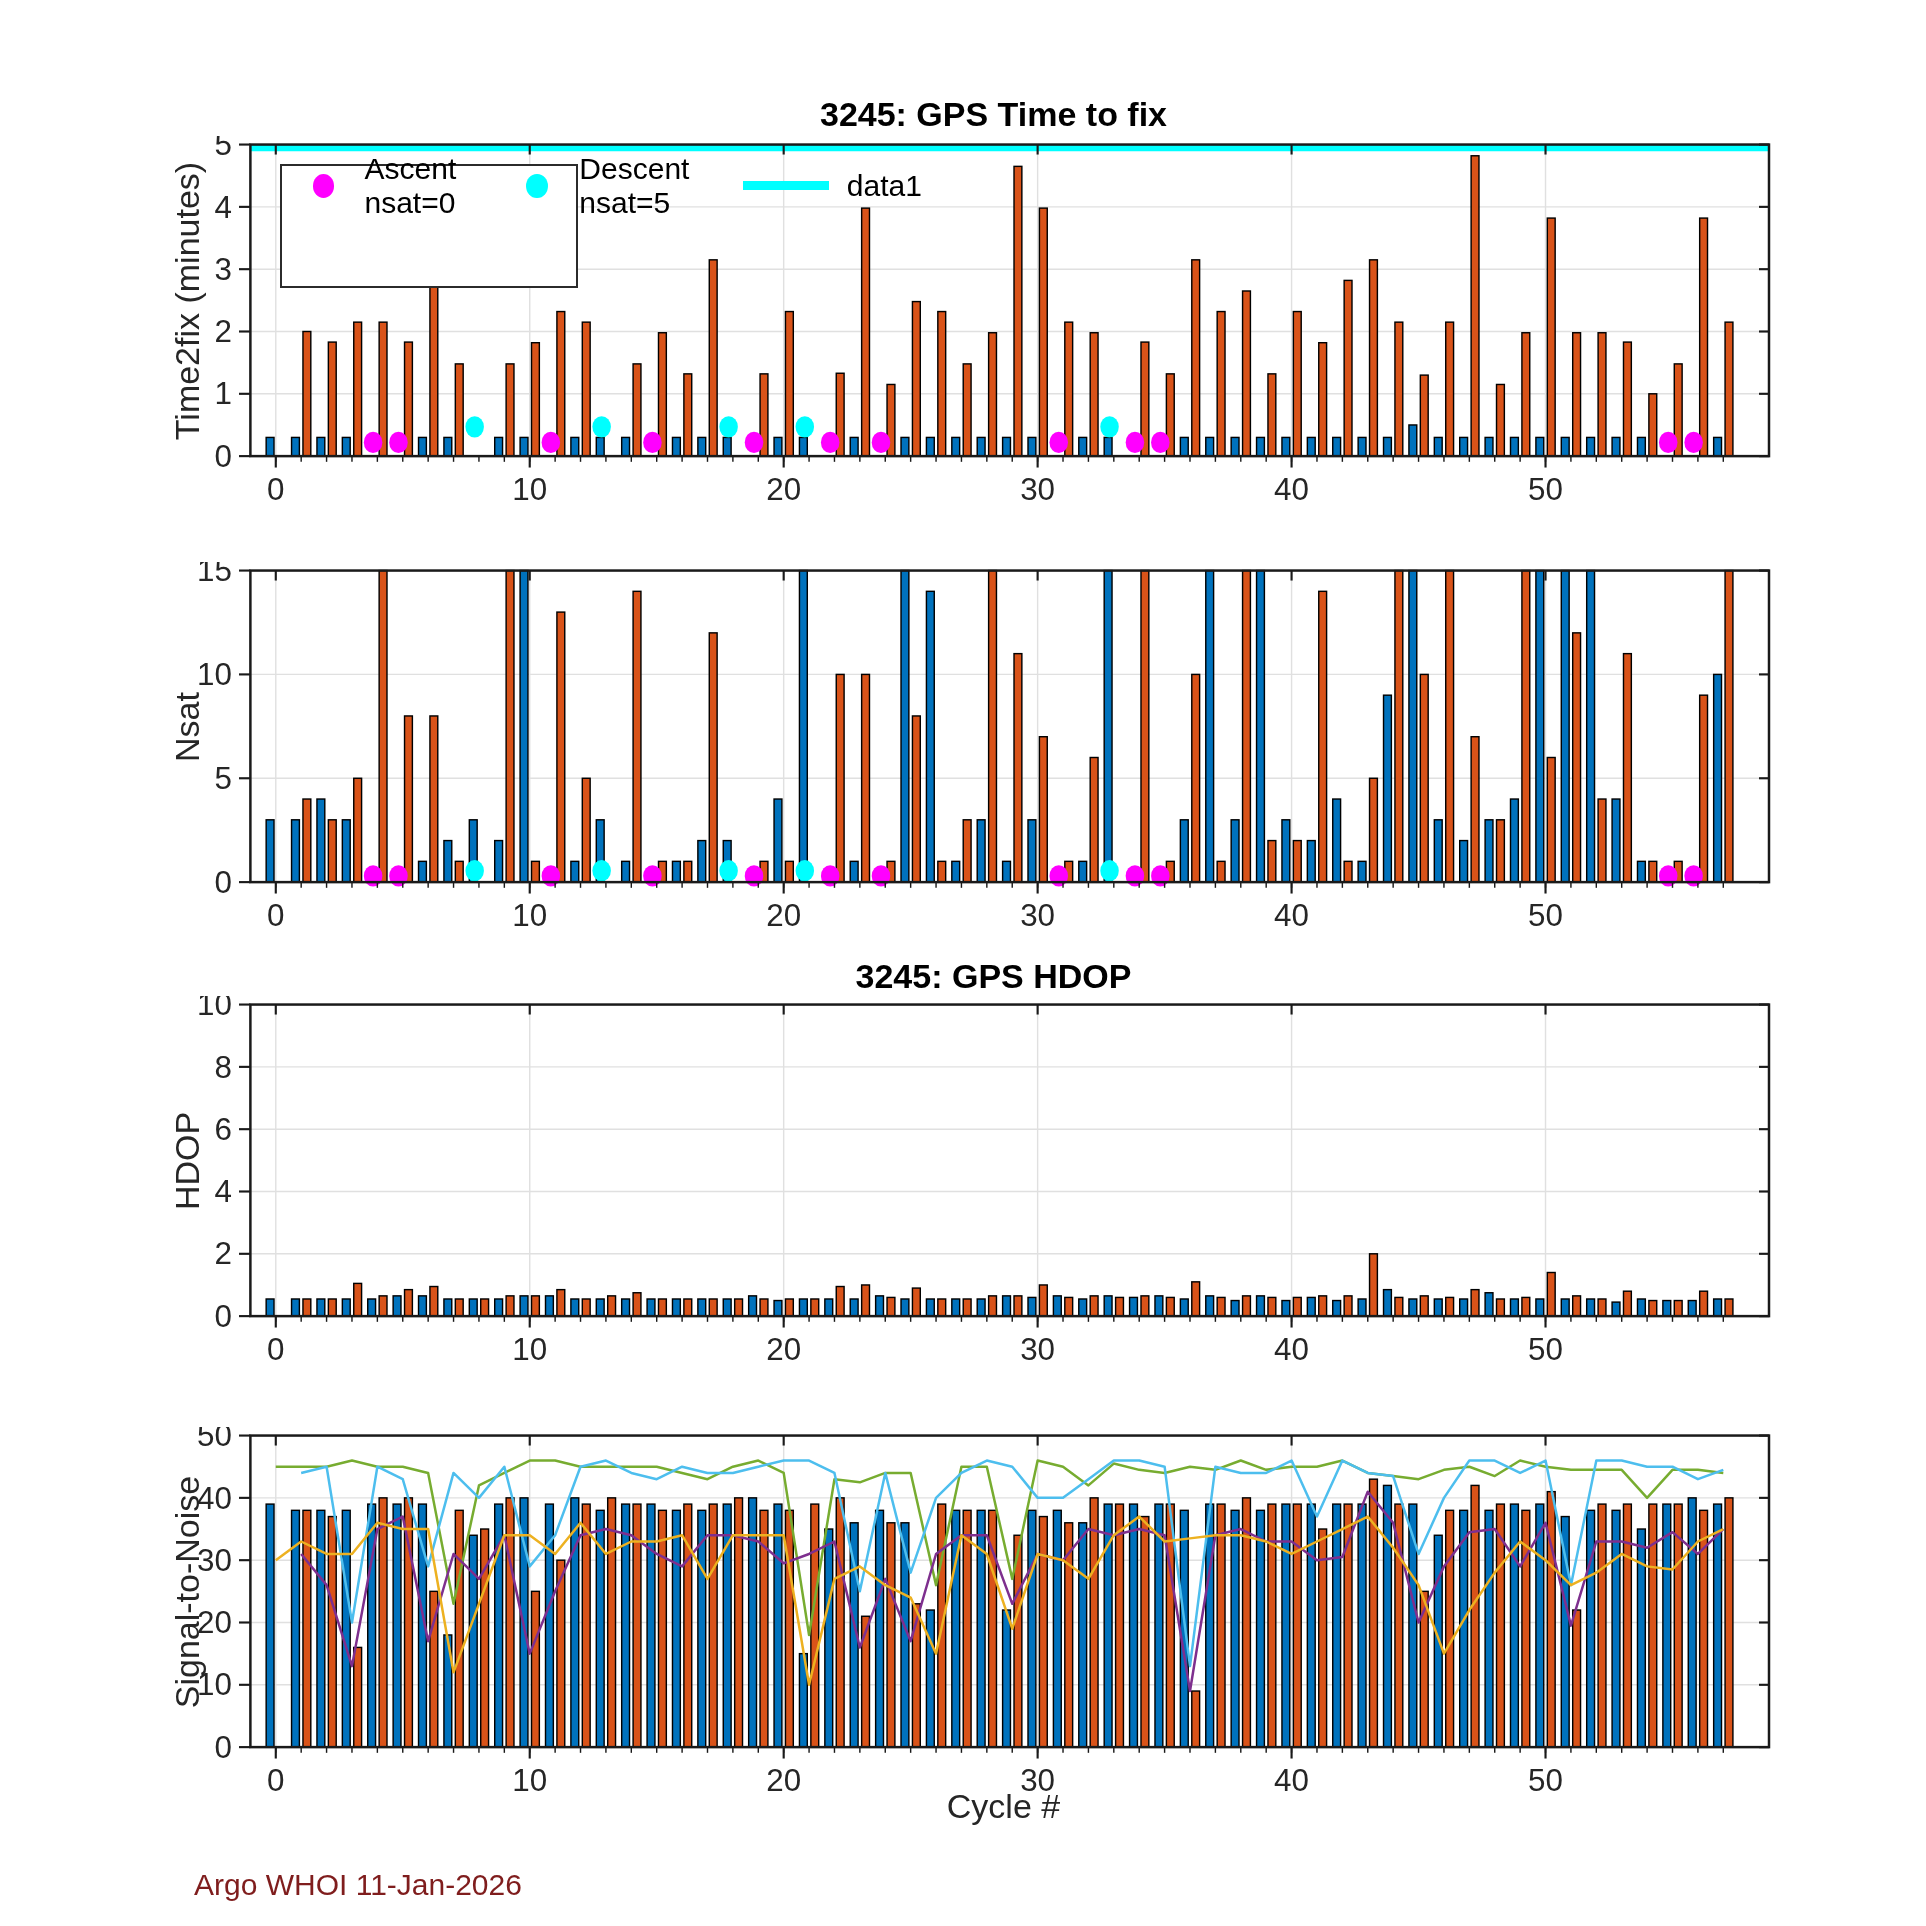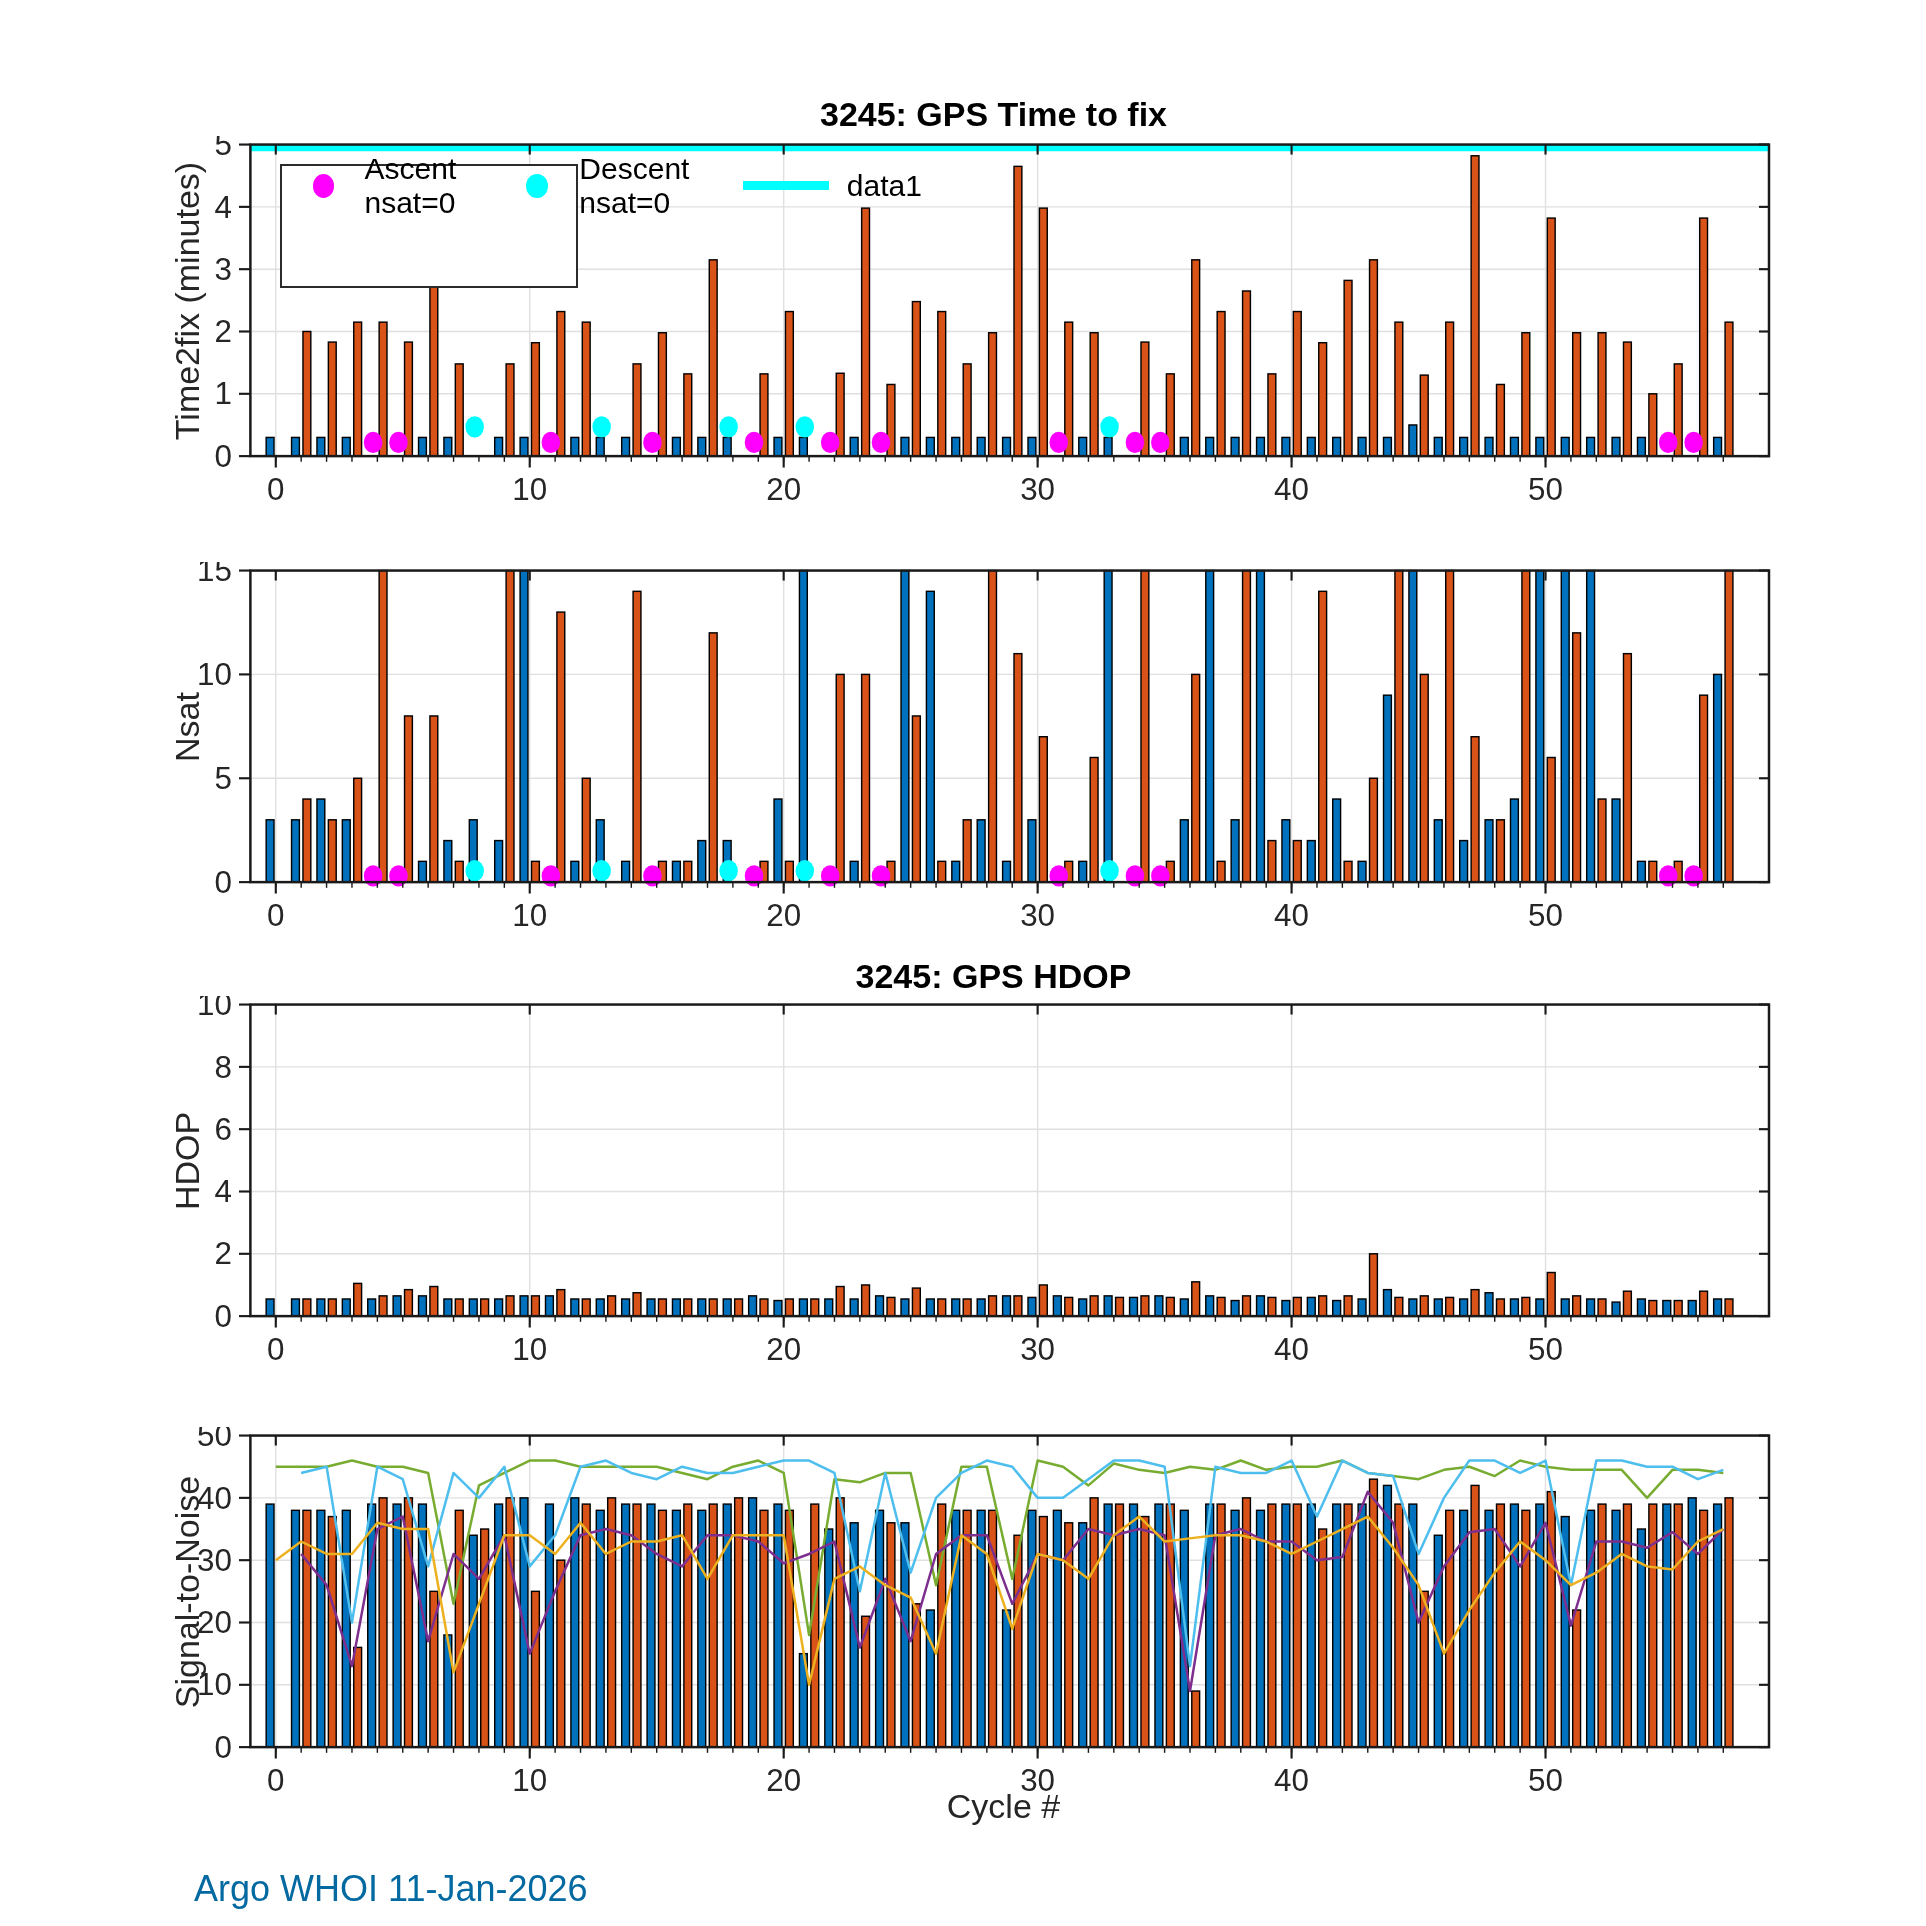--- a/index.html
+++ b/index.html
@@ -14,21 +14,21 @@
   .chart-host{position:absolute;left:157px;width:1684px;height:385px;}
   .legend{position:absolute;background:#fff;border:2.1px solid #2b2b2b;z-index:5;
           display:flex;justify-content:space-evenly;}
   .legend-row{display:flex;align-items:center;height:39px;}
   .legend-marker-cell{width:121px;display:flex;justify-content:center;align-items:center;}
   .legend-dot{width:21.4px;height:24px;border-radius:50%;}
   .legend-line{width:86px;height:8.6px;}
   .legend-swatch{width:57px;height:24px;border:1.4px solid #000;}
   .legend-swatch-cell{width:86px;display:flex;justify-content:center;align-items:center;}
   .legend-label{font-size:30px;color:#000;}
-  .footer{position:absolute;font-size:36px;color:#0369a1;}
+  .footer{position:absolute;font-size:30px;color:#7f1d1d;}
 </style>
 </head>
 <body>
 
 <div class="figure">
 
   <div class="panel-title" style="top:95px">3245: GPS Time to fix</div>
   <div class="panel-title" style="top:957px">3245: GPS HDOP</div>
 
   <div class="ylab" style="left:187px;top:301px">Time2fix (minutes)</div>
@@ -933,21 +933,21 @@
     <div class="legend-row">
       <span class="legend-marker-cell">
           <span class="legend-dot" style="background:#FF00FF"></span>
         </span>
       <span class="legend-label">Ascent nsat=0</span>
     </div>
     <div class="legend-row">
       <span class="legend-marker-cell">
           <span class="legend-dot" style="background:#00FFFF"></span>
         </span>
-      <span class="legend-label">Descent nsat=0</span>
+      <span class="legend-label">Descent nsat=5</span>
     </div>
     <div class="legend-row">
       <span class="legend-marker-cell">
           <span class="legend-line" style="background:#00FFFF"></span>
         </span>
       <span class="legend-label">data1</span>
     </div>
   </div>
 
 

